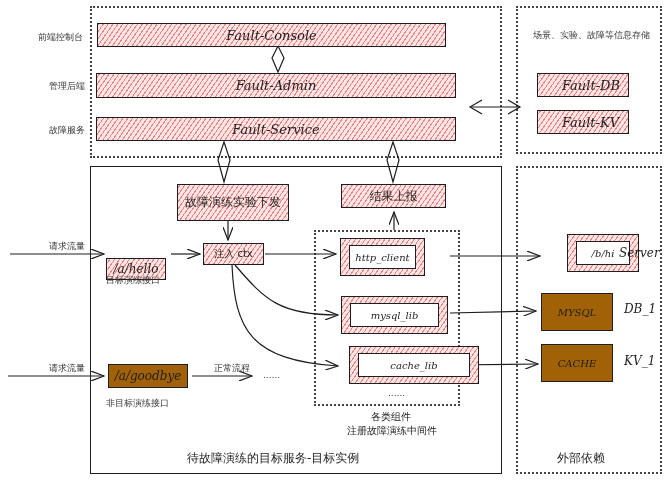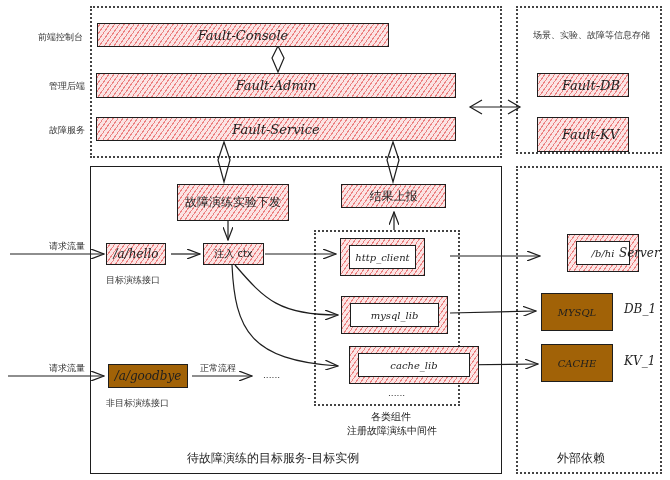--- a/index.html
+++ b/index.html
@@ -68,42 +68,42 @@
 
     <line x1="192" y1="376" x2="252" y2="376" marker-end="url(#ah)"></line>
 
     <line x1="450" y1="256" x2="540" y2="256" marker-end="url(#ah)"></line>
     <line x1="450" y1="313" x2="536" y2="311" marker-end="url(#ah)"></line>
     <line x1="450" y1="365" x2="538" y2="364" marker-end="url(#ah)"></line>
   </g>
 </svg>
 
 <div class="abs lbl" style="left:38px;top:31px;">前端控制台</div>
-<div class="abs hatch hand big" style="left:97px;top:23px;width:292px;height:24px;">Fault-Console</div>
+<div class="abs hatch hand big" style="left:97px;top:23px;width:349px;height:24px;">Fault-Console</div>
 <div class="abs lbl" style="left:49px;top:80px;">管理后端</div>
 <div class="abs hatch hand big" style="left:96px;top:73px;width:360px;height:25px;">Fault-Admin</div>
 <div class="abs lbl" style="left:49px;top:124px;text-align:right;">故障服务</div>
 <div class="abs hatch hand big" style="left:96px;top:117px;width:360px;height:24px;">Fault-Service</div>
 
 <div class="abs lbl" style="left:533px;top:29px;">场景、实验、故障等信息存储</div>
 <div class="abs hatch hand big" style="left:537px;top:73px;width:92px;height:24px;padding-left:16px;">Fault-DB</div>
-<div class="abs hatch hand big" style="left:537px;top:117px;width:92px;height:35px;padding-left:15px;">Fault-KV</div>
+<div class="abs hatch hand big" style="left:537px;top:110px;width:92px;height:24px;padding-left:15px;">Fault-KV</div>
 
 <div class="abs hatch" style="left:177px;top:184px;width:112px;height:37px;font-size:12px;">故障演练实验下发</div>
 <div class="abs hatch" style="left:341px;top:184px;width:105px;height:24px;font-size:12px;">结果上报</div>
 
 <div class="abs lbl" style="left:49px;top:240px;">请求流量</div>
-<div class="abs hatch hand" style="left:106px;top:243px;width:60px;height:22px;font-size:12px;">/a/hello</div>
+<div class="abs hatch hand" style="left:106px;top:258px;width:60px;height:22px;font-size:12px;">/a/hello</div>
 <div class="abs lbl" style="left:106px;top:274px;">目标演练接口</div>
 <div class="abs hatch" style="left:203px;top:243px;width:61px;height:22px;font-size:10px;">注入 ctx</div>
 
 <div class="abs lbl" style="left:49px;top:362px;">请求流量</div>
 <div class="abs plain hand" style="left:108px;top:364px;width:80px;height:24px;font-size:12px;">/a/goodbye</div>
 <div class="abs lbl" style="left:106px;top:397px;">非目标演练接口</div>
-<div class="abs lbl" style="left:200px;top:362px;">正常流程</div>
+<div class="abs lbl" style="left:214px;top:362px;">正常流程</div>
 <div class="abs lbl" style="left:263px;top:370px;">......</div>
 
 <div class="abs hatch" style="left:340px;top:238px;width:85px;height:38px;">
   <div class="inner hand">http_client</div>
 </div>
 <div class="abs hatch" style="left:341px;top:296px;width:107px;height:38px;">
   <div class="inner hand">mysql_lib</div>
 </div>
 <div class="abs hatch" style="left:349px;top:346px;width:130px;height:38px;text-align:center;">
   <div class="inner hand">cache_lib</div>

